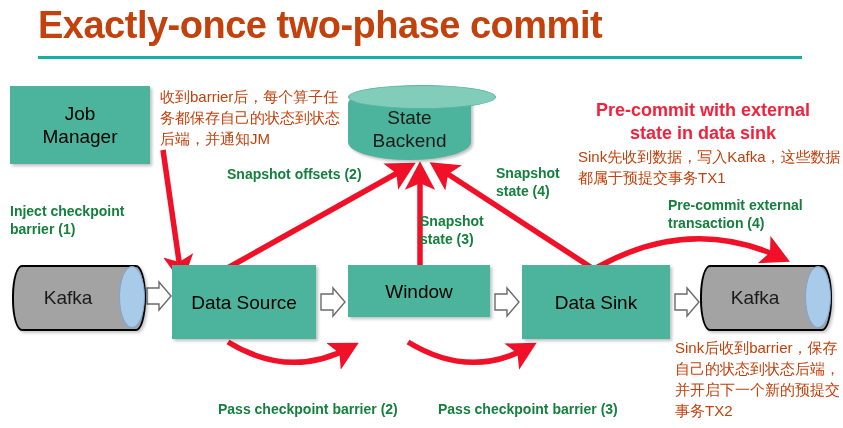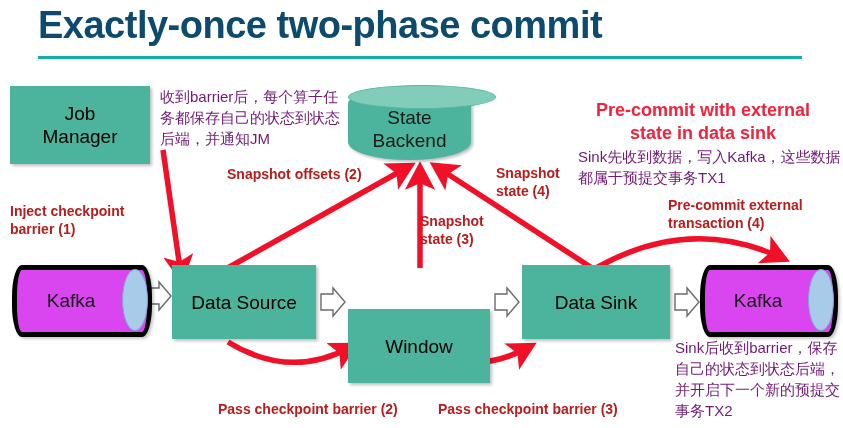--- a/index.html
+++ b/index.html
@@ -28,21 +28,21 @@
 
   
   #title {
     position: absolute;
     left: 38px;
     top: 2px;
     width: 760px;
     height: 46px;
     font-size: 38px;
     font-weight: bold;
-    color: #0c4a6e;
+    color: #c2410c;
     letter-spacing: -0.5px;
     line-height: 46px;
     white-space: nowrap;
   }
   #title-rule {
     position: absolute;
     left: 38px;
     top: 56px;
     width: 764px;
     height: 3px;
@@ -59,29 +59,29 @@
     justify-content: center;
     text-align: center;
     color: #000000;
     font-size: 19px;
     line-height: 23px;
   }
   #job-manager {
     left: 10px; top: 86px; width: 140px; height: 78px;
   }
   #data-source { left: 172px; top: 265px; width: 144px; height: 74px; }
-  #window-box  { left: 348px; top: 265px; width: 142px; height: 74px; margin-top: 44px; }
+  #window-box  { left: 348px; top: 265px; width: 142px; height: 52px; }
   #data-sink   { left: 522px; top: 265px; width: 148px; height: 74px; }
 
   
   .cyl-h {
     position: absolute;
     height: 62px;
-    background: #d946ef;
-    border: 5px solid #000000;
+    background: #a3a3a3;
+    border: 2px solid #000000;
     border-radius: 10px / 31px;
     box-shadow: 2px 2px 3px rgba(0,0,0,0.22);
   }
   .cyl-h .cap {
     position: absolute;
     right: -1px; top: -1px;
     width: 26px; height: 62px;
     border-radius: 50% / 50%;
     background: #a9cbea;
     border: 1px solid #7fa4cd;
@@ -119,27 +119,27 @@
     text-align: center;
     color: #1a1a1a; font-size: 19px; line-height: 23px;
   }
 
   
   .ann {
     position: absolute;
     white-space: pre-line;
   }
   .ann-red {
-    color: #b91c1c;
+    color: #15803d;
     font-size: 14px;
     font-weight: bold;
     line-height: 18px;
   }
   .ann-blue {
-    color: #701a75;
+    color: #c2410c;
     font-size: 15px;
     line-height: 21px;
   }
   .ann-red-head {
     color: #f2223c;
     font-size: 18px;
     font-weight: bold;
     line-height: 23px;
     text-align: center;
   }

